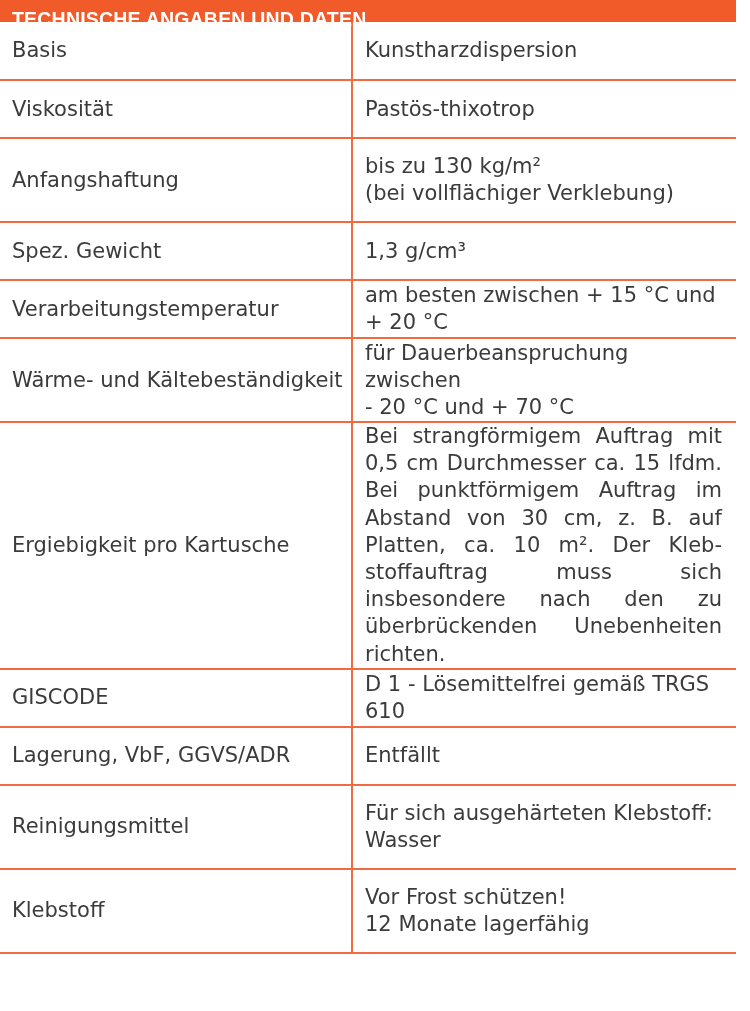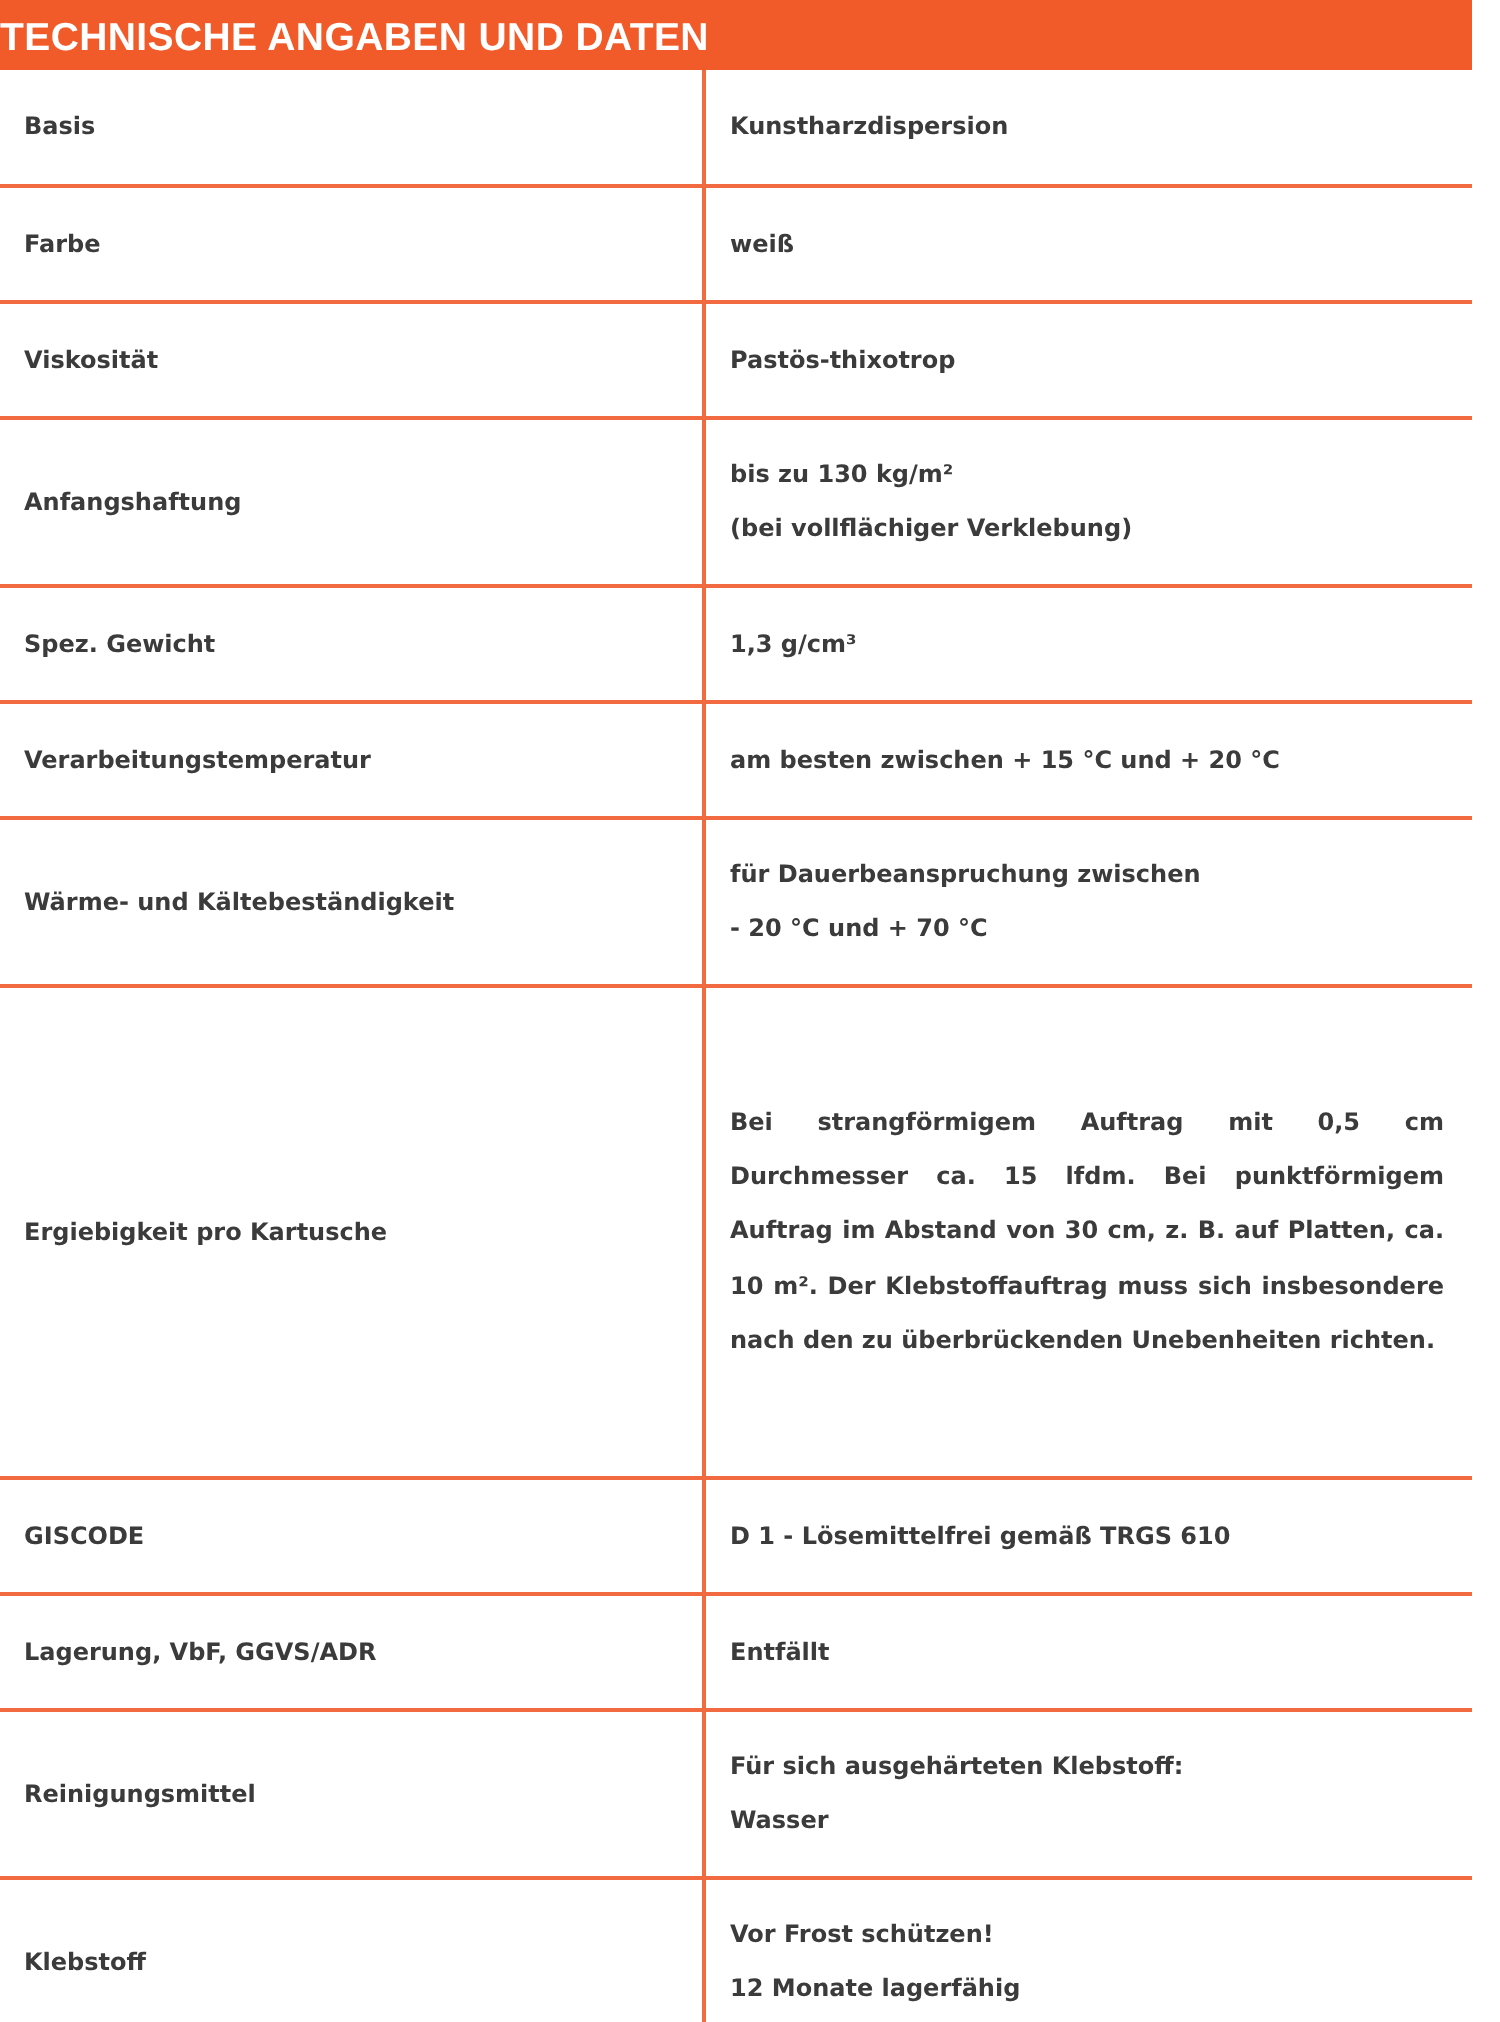--- a/index.html
+++ b/index.html
@@ -15,45 +15,45 @@
       font-family: "DejaVu Sans", sans-serif;
       color: #3a3a3a;
     }
     .sheet {
       position: absolute;
       left: 0;
       top: 0;
       width: 736px;
     }
     .header {
-      height: 35px;
+      height: 22px;
       background: #f15a29;
       color: #ffffff;
       font-family: "Liberation Sans", sans-serif;
       font-weight: bold;
       font-size: 19.5px;
       letter-spacing: 0.2px;
       line-height: 38px;
+      padding-left: 12px;
       box-sizing: border-box;
       white-space: nowrap;
     }
     table {
       width: 736px;
       border-collapse: collapse;
       table-layout: fixed;
     }
     td {
       border-bottom: 2px solid #f26a3f;
-      font-size: 12px;
+      font-size: 21px;
       line-height: 27px;
       vertical-align: middle;
       padding: 0;
       box-sizing: border-box;
       color: #3b3b3b;
-      font-weight: bold;
     }
     td.label {
       width: 352px;
       padding-left: 12px;
       border-right: 2px solid #f26a3f;
     }
     td.value {
       padding-left: 12px;
       padding-right: 12px;
     }
@@ -74,26 +74,20 @@
 
 <div class="sheet">
   <div class="header">TECHNISCHE ANGABEN UND DATEN</div>
 
   <table>
     <tbody>
       <tr class="r1">
         <td class="label">Basis</td>
         <td class="value">
           <span class="line">Kunstharzdispersion</span>
-        </td>
-      </tr>
-      <tr class="r1">
-        <td class="label">Farbe</td>
-        <td class="value">
-          <span class="line">weiß</span>
         </td>
       </tr>
       <tr class="r1">
         <td class="label">Viskosität</td>
         <td class="value">
           <span class="line">Pastös-thixotrop</span>
         </td>
       </tr>
       <tr class="r2">
         <td class="label">Anfangshaftung</td>

